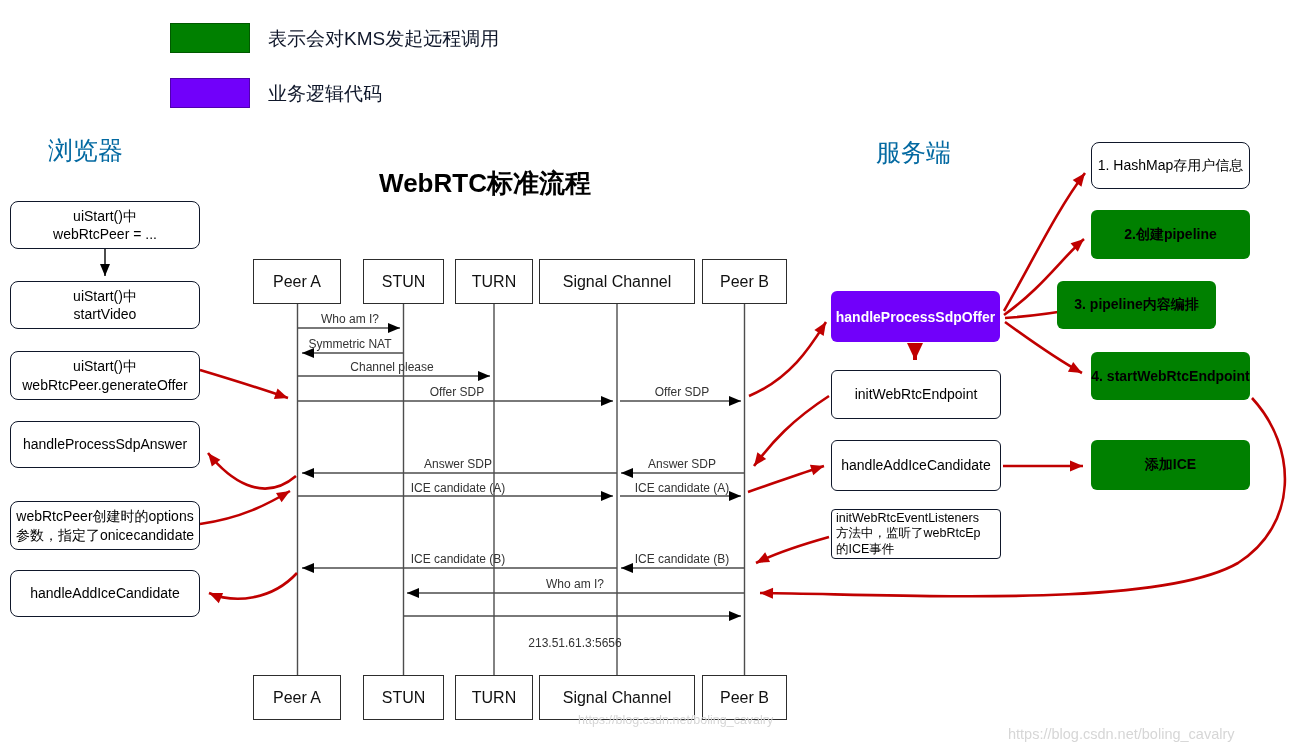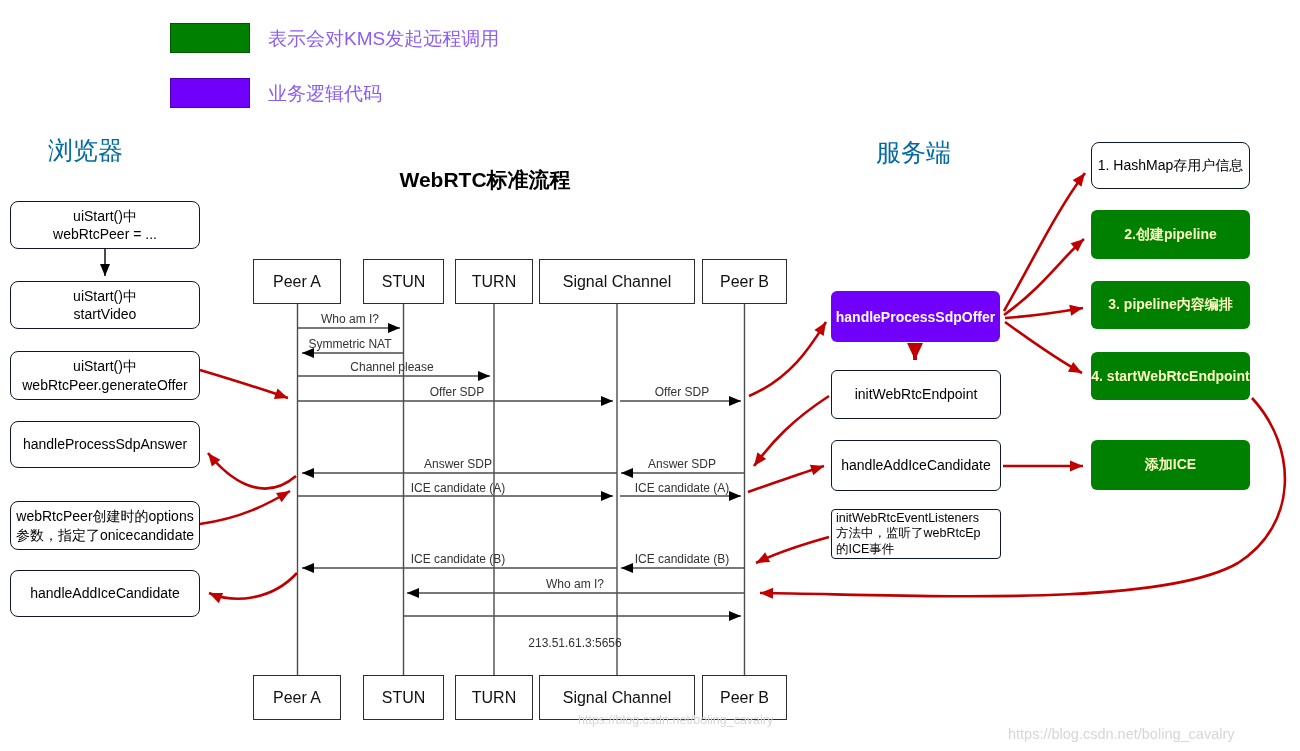--- a/index.html
+++ b/index.html
@@ -13,32 +13,32 @@
     font-size:14px;line-height:1.32;text-align:center;white-space:pre-line;
     box-sizing:border-box;
   }
   .pbox{
     position:absolute;display:flex;align-items:center;justify-content:center;
     background:#fff;border:1.6px solid #2d2d2d;border-radius:0;
     font-size:16px;box-sizing:border-box;color:#111;
   }
   .green{
     position:absolute;display:flex;align-items:center;justify-content:center;
-    background:#008000;color:#fef9c3;font-weight:bold;font-size:14px;
+    background:#008000;color:#000000;font-weight:bold;font-size:14px;
     border-radius:6px;text-align:center;box-sizing:border-box;border:none;
   }
   .purple{
     position:absolute;display:flex;align-items:center;justify-content:center;
     background:#7100FA;color:#fff;font-weight:bold;font-size:14px;
     border-radius:6px;text-align:center;box-sizing:border-box;
   }
   .swatch{position:absolute;width:80px;height:30px;border:1px solid rgba(0,0,0,0.3);box-sizing:border-box;}
-  .legend-label{position:absolute;font-size:19px;color:#8b5cf6;white-space:nowrap;}
+  .legend-label{position:absolute;font-size:19px;color:#0f172a;white-space:nowrap;}
   .hdr{position:absolute;font-size:25px;font-weight:500;color:#0369a1;white-space:nowrap;}
-  .title{position:absolute;font-size:21px;font-weight:bold;color:#000;text-align:center;white-space:nowrap;}
+  .title{position:absolute;font-size:26px;font-weight:bold;color:#000;text-align:center;white-space:nowrap;}
   .msg{
     position:absolute;transform:translateX(-50%);font-size:12px;color:#333;
     white-space:nowrap;background:transparent;
   }
   .left-align{justify-content:flex-start;text-align:left;padding:2px 4px;font-size:12.5px;line-height:1.25;border-radius:4px;}
   .wm{position:absolute;color:#d6d6d6;white-space:nowrap;}
   svg{position:absolute;left:0;top:0;}
 </style>
 </head>
 <body>
@@ -151,20 +151,20 @@
 
   <div class="purple" style="left:831px;top:291px;width:169px;height:51px;">handleProcessSdpOffer</div>
   <div class="box" style="left:831px;top:370px;width:170px;height:49px;border-radius:6px;">initWebRtcEndpoint</div>
   <div class="box" style="left:831px;top:440px;width:170px;height:51px;border-radius:6px;">handleAddIceCandidate</div>
   <div class="box left-align" style="left:831px;top:509px;width:170px;height:50px;">initWebRtcEventListeners
 方法中，监听了webRtcEp
 的ICE事件</div>
 
   <div class="box" style="left:1091px;top:142px;width:159px;height:47px;border-radius:8px;">1. HashMap存用户信息</div>
   <div class="green" style="left:1091px;top:210px;width:159px;height:49px;">2.创建pipeline</div>
-  <div class="green" style="left:1091px;top:281px;width:159px;height:48px;">3. pipeline内容编排</div>
+  <div class="green" style="left:1057px;top:281px;width:159px;height:48px;">3. pipeline内容编排</div>
   <div class="green" style="left:1091px;top:352px;width:159px;height:48px;">4. startWebRtcEndpoint</div>
   <div class="green" style="left:1091px;top:440px;width:159px;height:50px;">添加ICE</div>
 
   <div class="wm" style="left:578px;top:713px;font-size:12.5px;">https://blog.csdn.net/boling_cavalry</div>
   <div class="wm" style="left:1008px;top:726px;font-size:14.5px;">https://blog.csdn.net/boling_cavalry</div>
 
 </div>
 
 </body></html>

